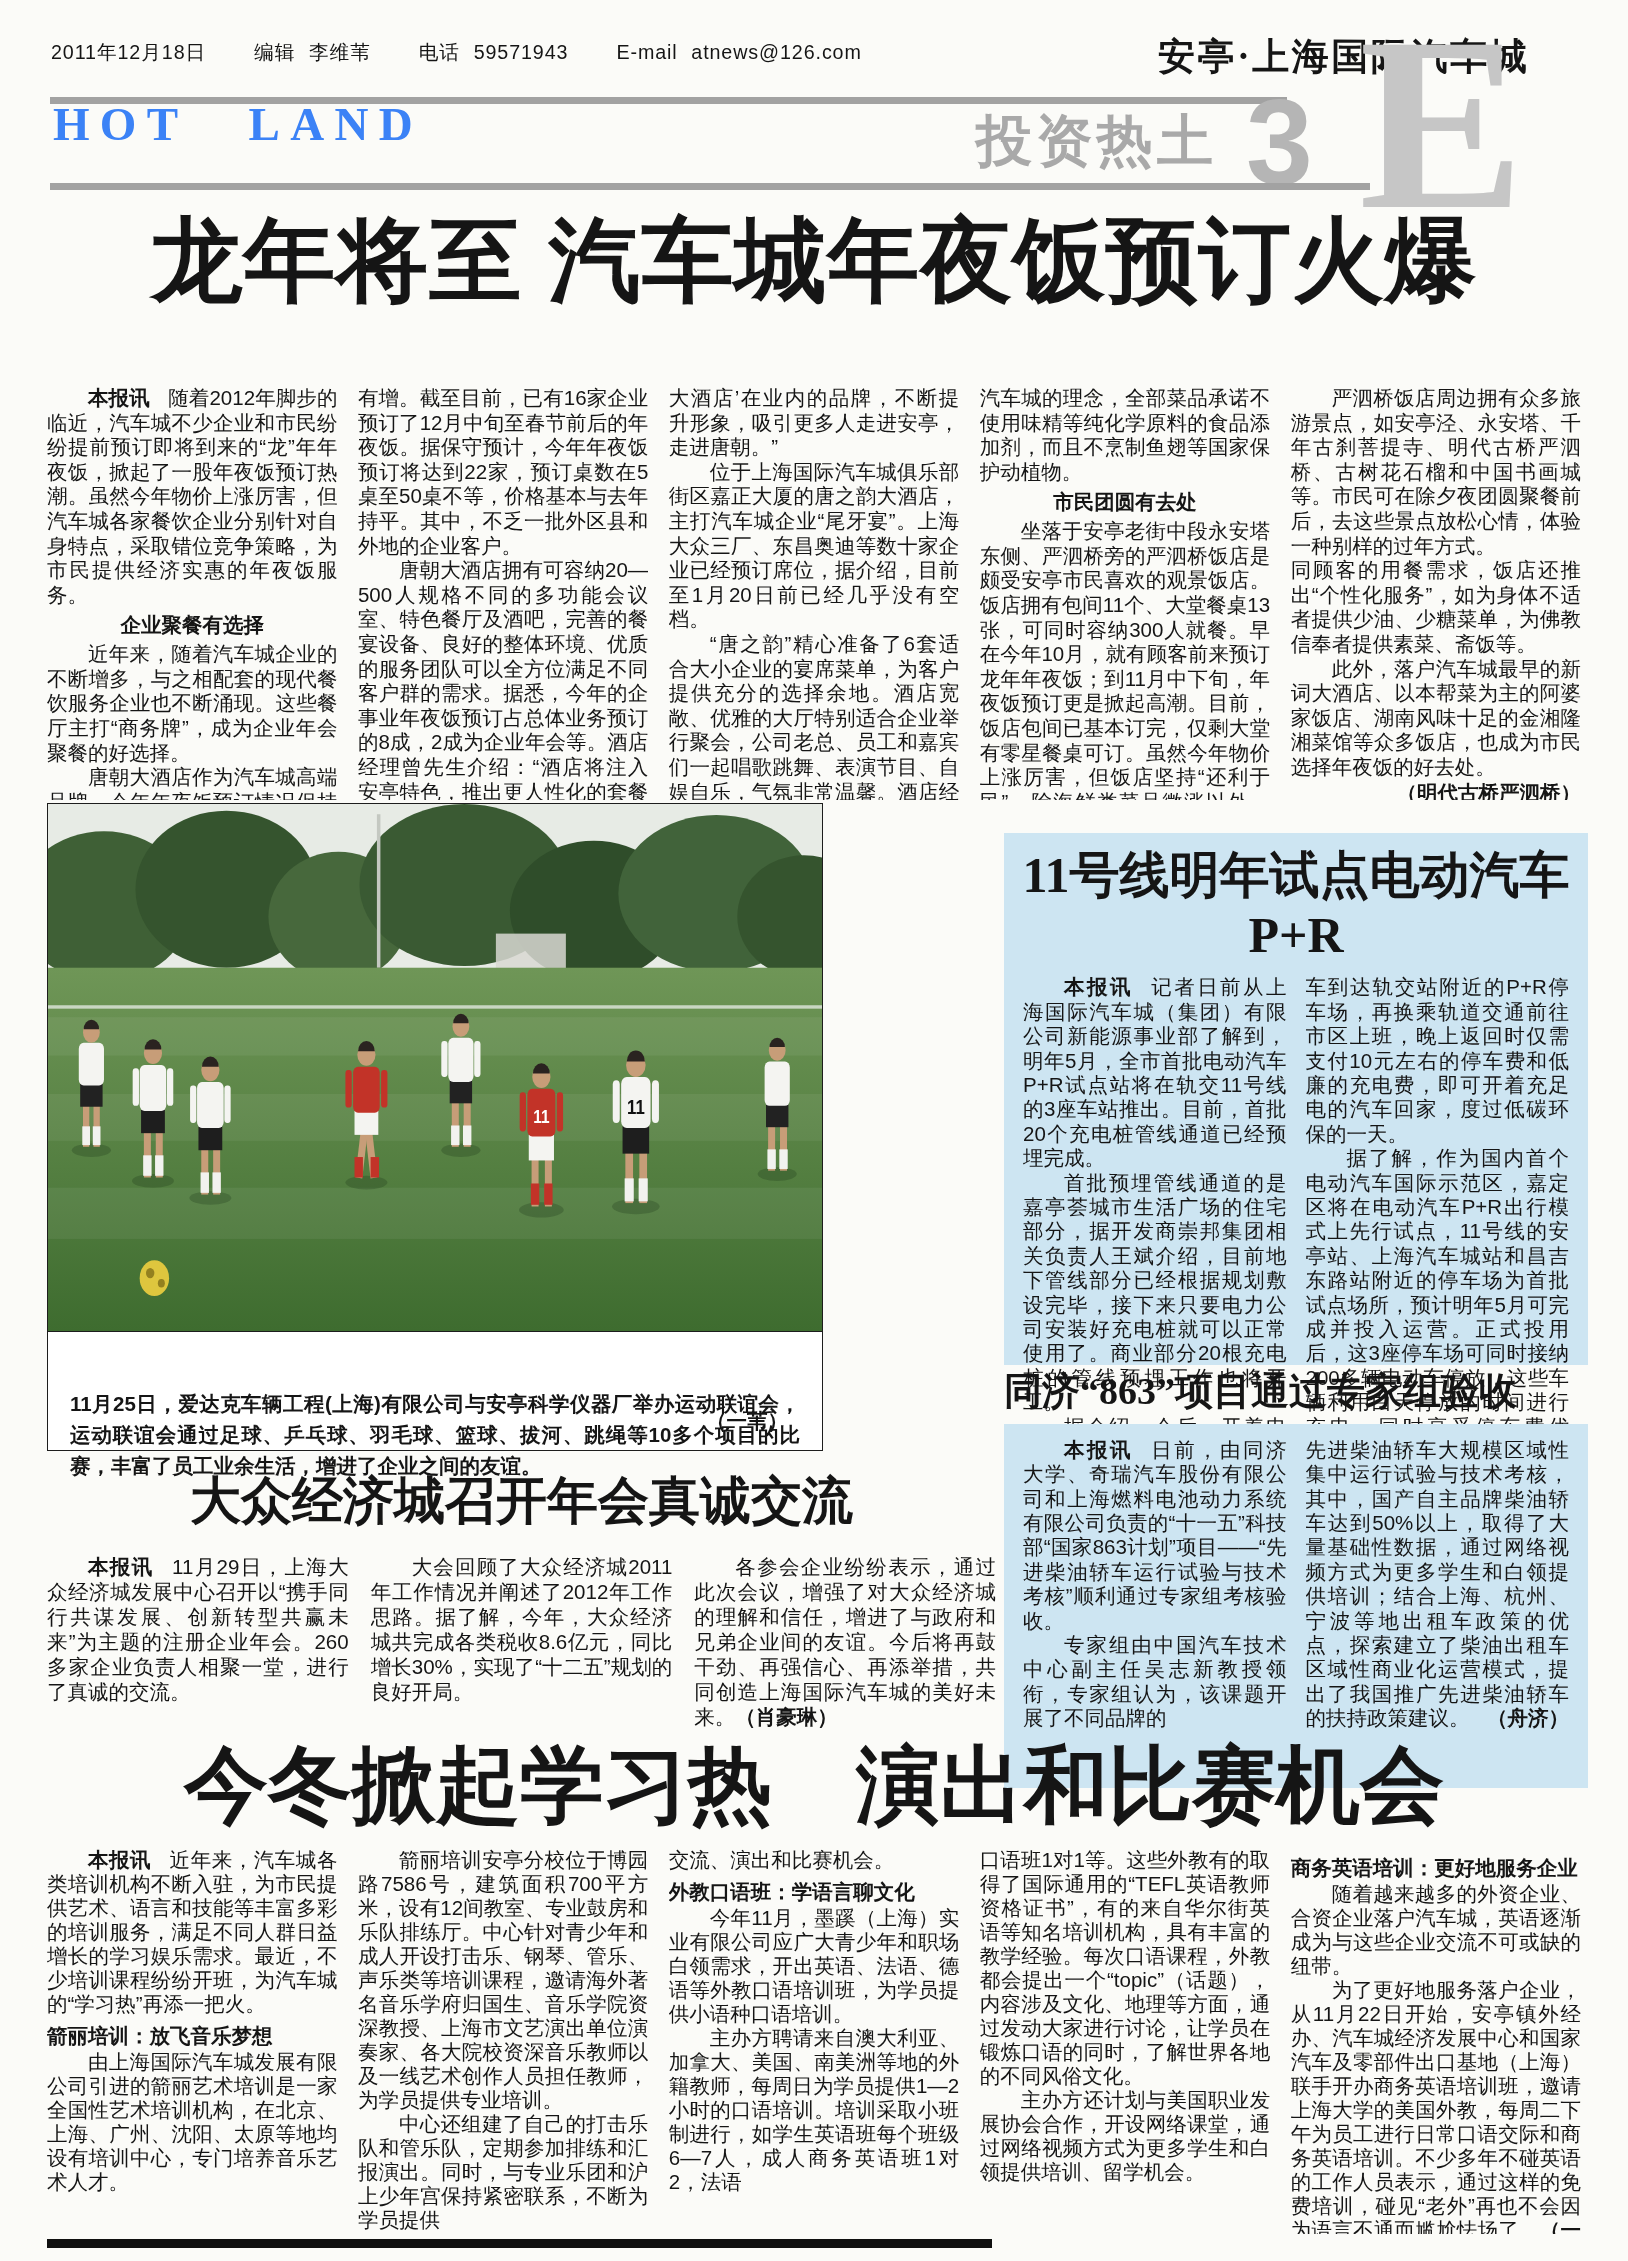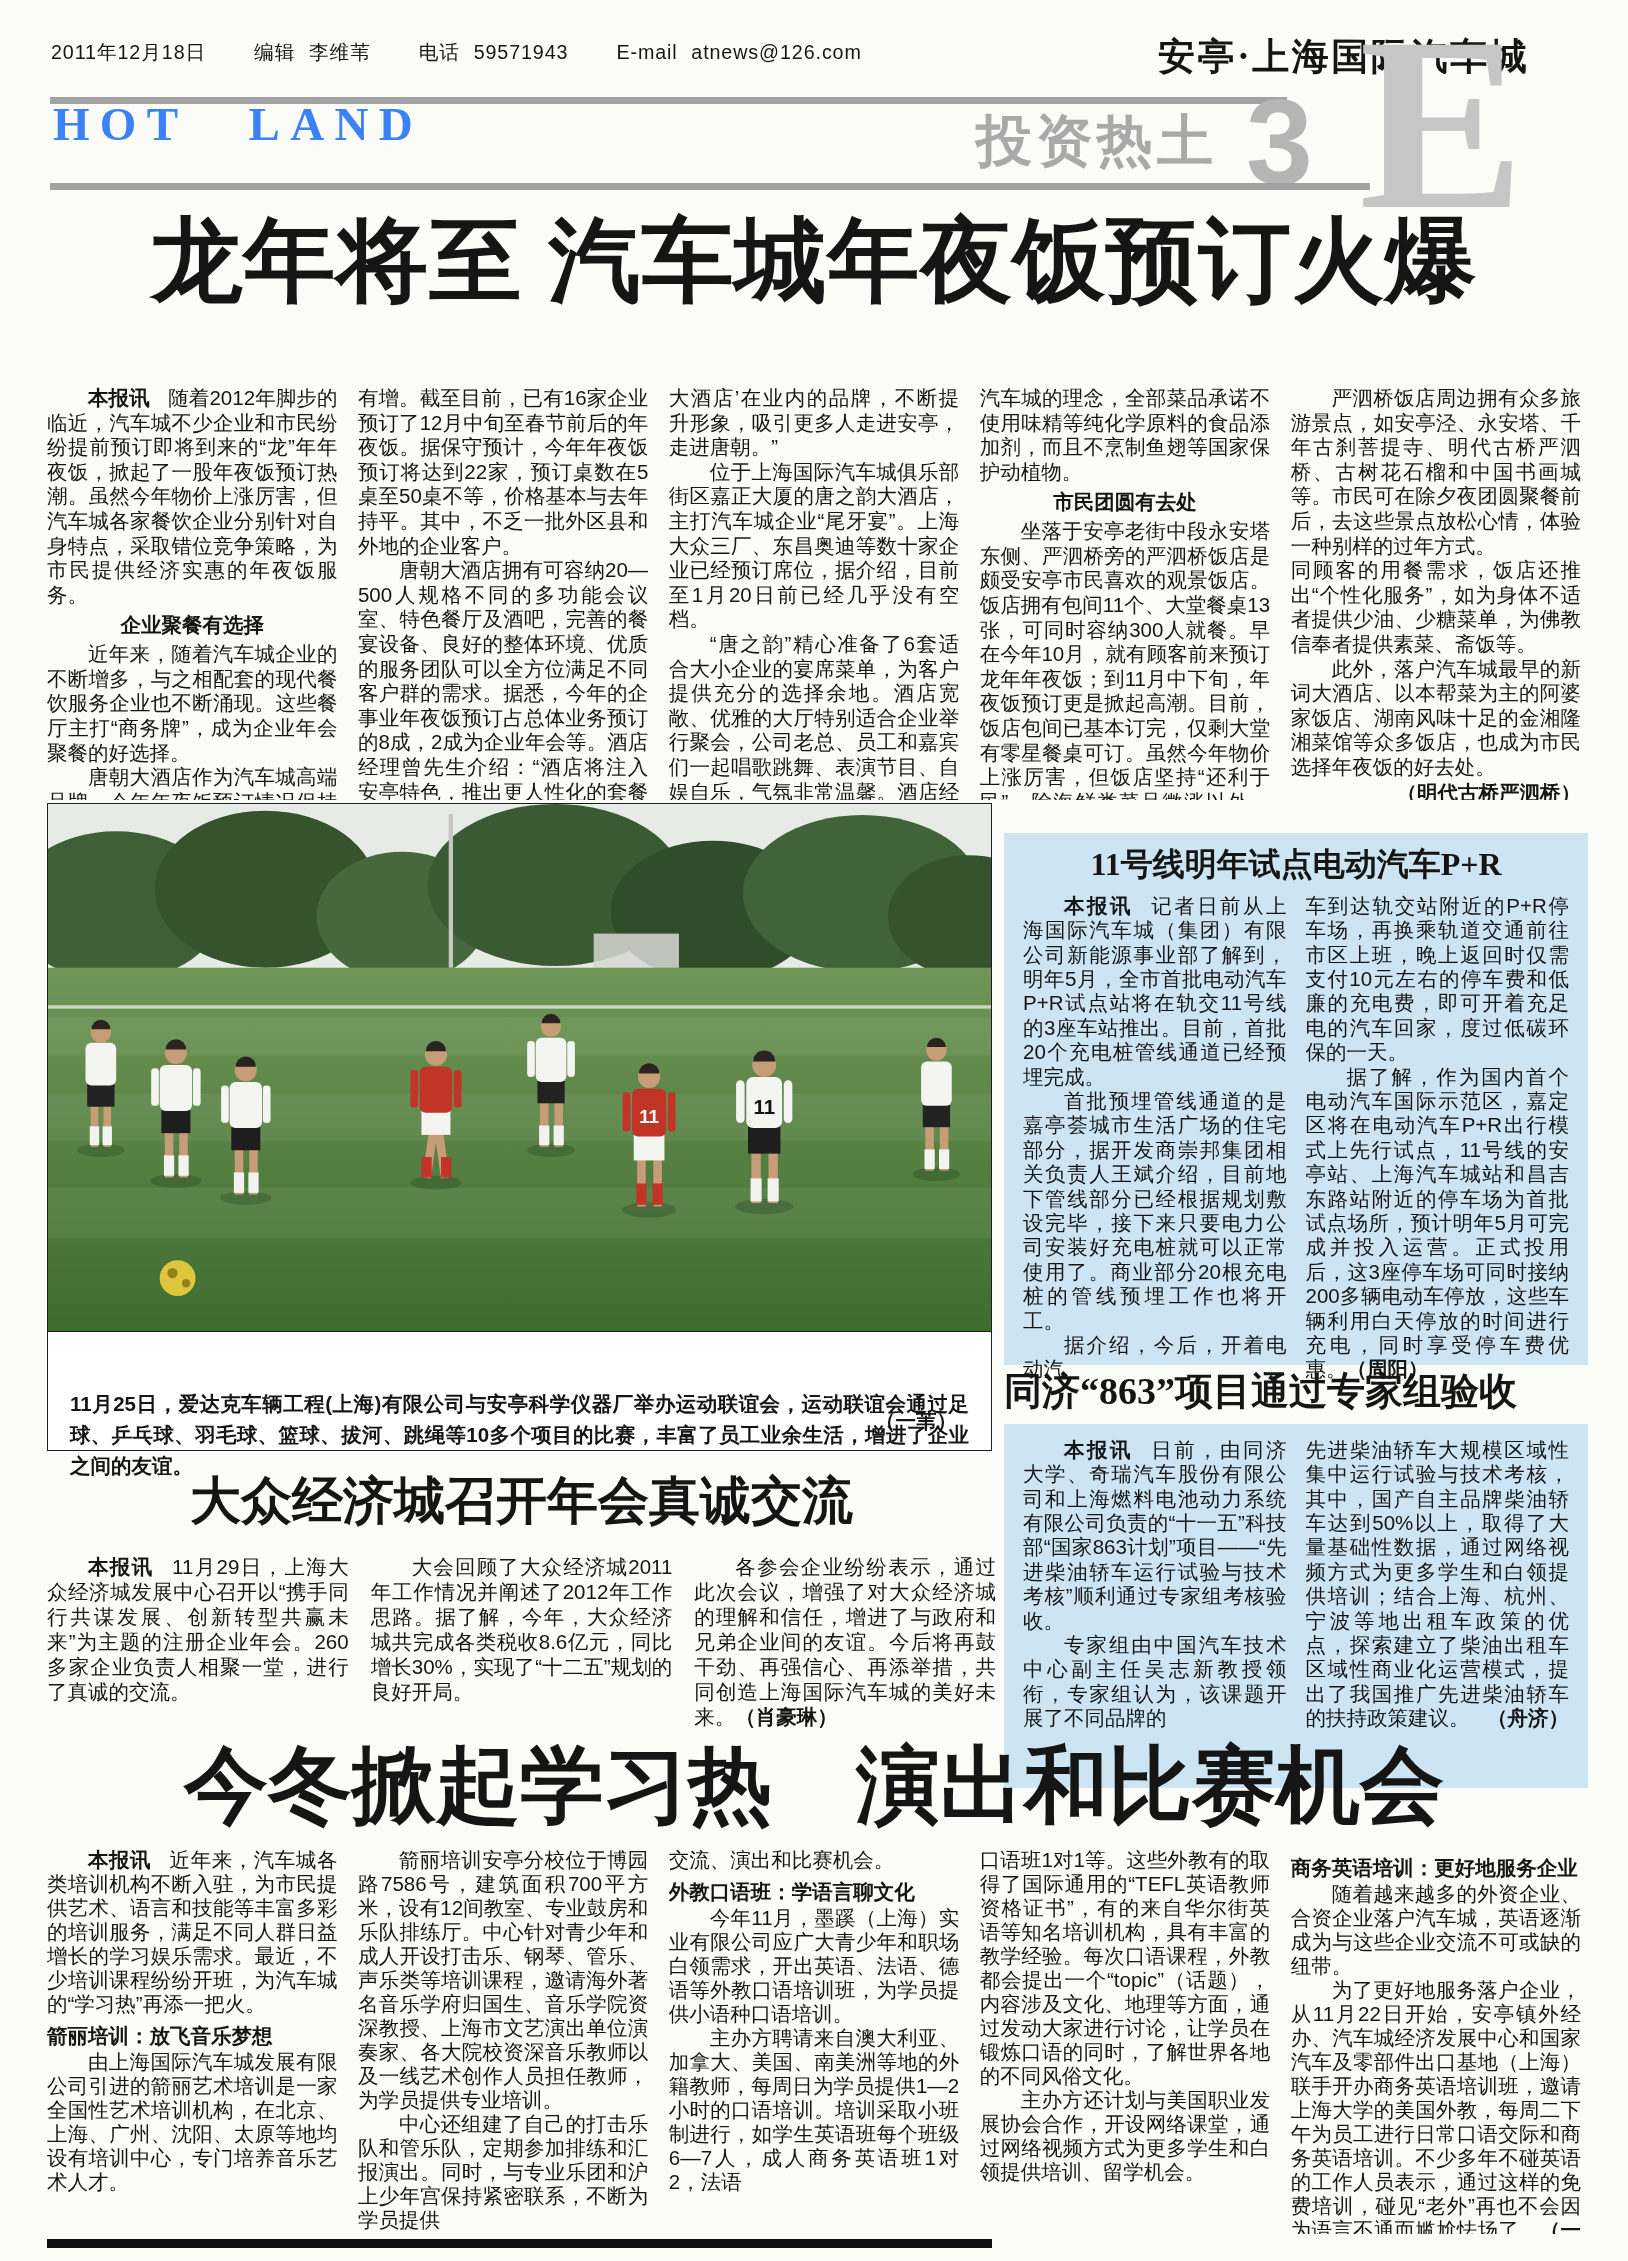--- a/index.html
+++ b/index.html
@@ -37,30 +37,30 @@
   .s3cols{left:47px;top:1848px;width:1534px;height:386px;gap:20.5px;font-size:20.5px;line-height:24px;}
   .para{margin:0;text-align:justify;text-indent:2em;}
   .cont{text-indent:0;}
   .lead{font-weight:700;padding-right:0.9em;}
   .subhead{font-weight:700;text-align:center;margin:6px 0 4.3px;text-indent:0;}
   .subhead-left{font-weight:700;margin:7.7px 0 2.6px;text-indent:0;}
   .byl{font-weight:700;}
   .byl-right{display:block;text-align:right;font-weight:700;margin-top:1.7px;}
   .byl-float{float:right;font-weight:700;}
   
-  .photo-fig{left:47px;top:803px;width:945px;height:648px;border:1.7px solid #1d1d1d;
+  .photo-fig{left:47px;top:803px;width:776px;height:648px;border:1.7px solid #1d1d1d;
              background:#fff;margin:0;box-sizing:border-box;}
   .photo-svg{display:block;width:100%;height:528px;border-bottom:1.7px solid #1d1d1d;box-sizing:border-box;}
   .caption{padding:19px 22px 0 22px;font-size:20.5px;line-height:31px;font-weight:700;text-align:justify;margin-top:37px;}
   .cap-byline{position:absolute;right:34px;bottom:13.7px;font-weight:700;font-size:20.5px;}
   
   .bluebox{background:#cde5f2;}
   .bluebox1{left:1004px;top:833px;width:584px;height:532px;}
   .bluebox2{left:1004px;top:1424px;width:584px;height:364px;}
-  .bb-title{font-family:"Liberation Serif",serif;font-weight:700;font-size:32px;
+  .bb-title{font-family:"Liberation Serif",serif;font-weight:700;font-size:50px;
             text-align:center;padding-top:12px;margin:0;line-height:1.2;}
   .box2-title{left:1004px;top:1369px;width:584px;text-align:left;margin:0;
               font-family:"Liberation Serif",serif;font-weight:700;font-size:38px;line-height:1.2;}
   .bb-cols{display:flex;gap:19px;padding:10.3px 19px 0;font-size:20.5px;line-height:24.4px;overflow:hidden;}
   .bb-cols .col{overflow:hidden;}
   .bluebox2 .bb-cols{padding-top:13.7px;}
   .bottom-rule{left:47px;top:2239px;width:945px;height:8.5px;background:#101010;}
 </style>
 </head>
 <body>

